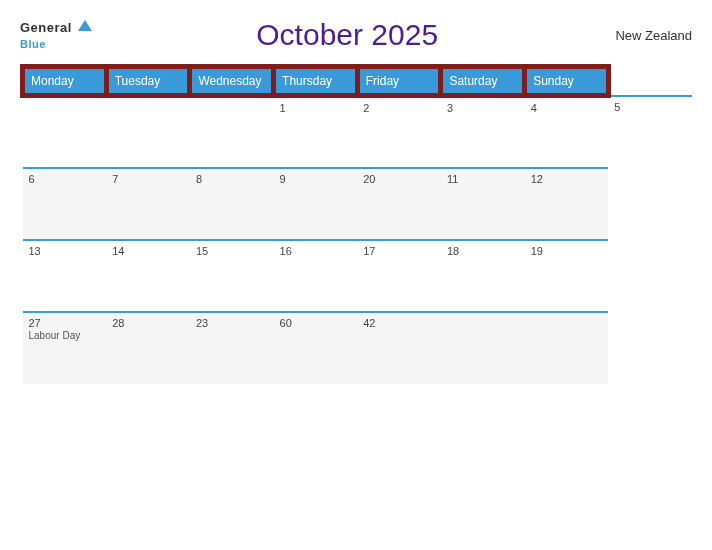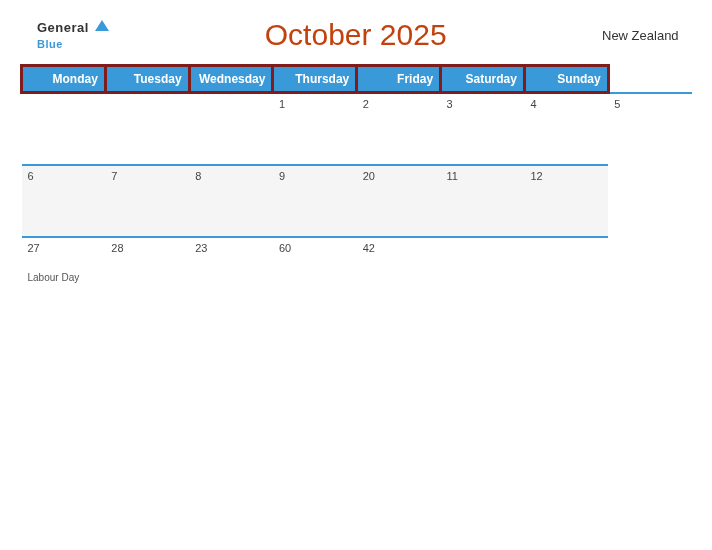--- a/index.html
+++ b/index.html
@@ -20,21 +20,20 @@
       display: flex;
       align-items: center;
       justify-content: space-between;
       margin-bottom: 12px;
     }
     .logo {
       display: flex;
       flex-direction: column;
       align-items: flex-start;
       line-height: 1;
-      margin-left: 17px;
     }
     .logo-general {
       font-size: 13px;
       font-weight: bold;
       color: #333;
       letter-spacing: 0.5px;
     }
     .logo-blue {
       font-size: 11px;
       font-weight: bold;
@@ -49,43 +48,43 @@
       border-right: 7px solid transparent;
       border-bottom: 11px solid #3a9ad9;
       margin-left: 2px;
       vertical-align: middle;
       position: relative;
       top: -2px;
     }
     .title {
       font-size: 30px;
       font-weight: 400;
-      color: #c2410c;
+      color: #4c1d95;
       text-align: center;
       flex: 1;
     }
     .country {
       font-size: 13px;
       color: #333;
-      text-align: left;
+      text-align: right;
       min-width: 90px;
     }
     .calendar-table {
       width: 100%;
       border-collapse: collapse;
       table-layout: fixed;
     }
     .calendar-table thead tr th {
       background: #3a9ad9;
       color: #fff;
       font-size: 12px;
-      font-weight: 700;
+      font-weight: 400;
       padding: 5px 6px;
-      text-align: right;
-      border: 3px solid #7f1d1d;
+      text-align: left;
+      border: 5px solid #7f1d1d;
     }
     .calendar-table tbody tr td {
       border-top: 2px solid #3a9ad9;
       border-left: none;
       border-right: none;
       border-bottom: none;
       vertical-align: top;
       padding: 4px 6px 2px 6px;
       height: 72px;
       background: #fff;
@@ -95,21 +94,21 @@
     }
     .day-number {
       font-size: 11px;
       color: #444;
       display: block;
     }
     .holiday {
       font-size: 10px;
       color: #555;
       display: block;
-      margin-top: 18px;
+      margin-top: 1px;
     }
   </style>
 </head>
 <body>
 
 <div class="calendar-container">
   <div class="header">
     <div class="logo">
       <div>
         <span class="logo-general">General</span>
@@ -174,20 +173,43 @@
           </td>
           <td>
             <span class="day-number">11</span>
           </td>
           <td>
             <span class="day-number">12</span>
           </td>
         </tr>
         <tr>
           <td>
+            <span class="day-number">13</span>
+          </td>
+          <td>
+            <span class="day-number">14</span>
+          </td>
+          <td>
+            <span class="day-number">15</span>
+          </td>
+          <td>
+            <span class="day-number">16</span>
+          </td>
+          <td>
+            <span class="day-number">17</span>
+          </td>
+          <td>
+            <span class="day-number">18</span>
+          </td>
+          <td>
+            <span class="day-number">19</span>
+          </td>
+        </tr>
+        <tr>
+          <td>
             <span class="day-number">27</span>
             <span class="holiday">Labour Day</span>
           </td>
           <td>
             <span class="day-number">28</span>
           </td>
           <td>
             <span class="day-number">23</span>
           </td>
           <td>

